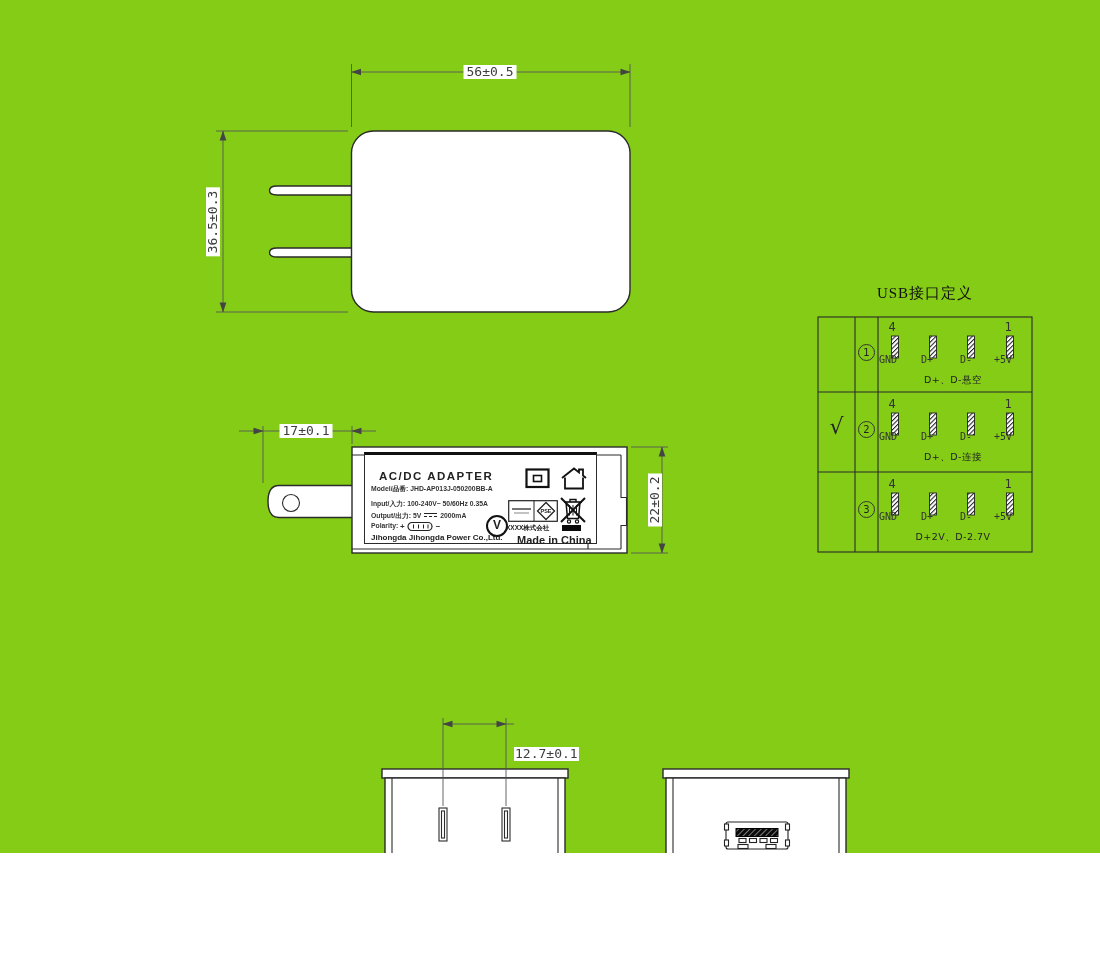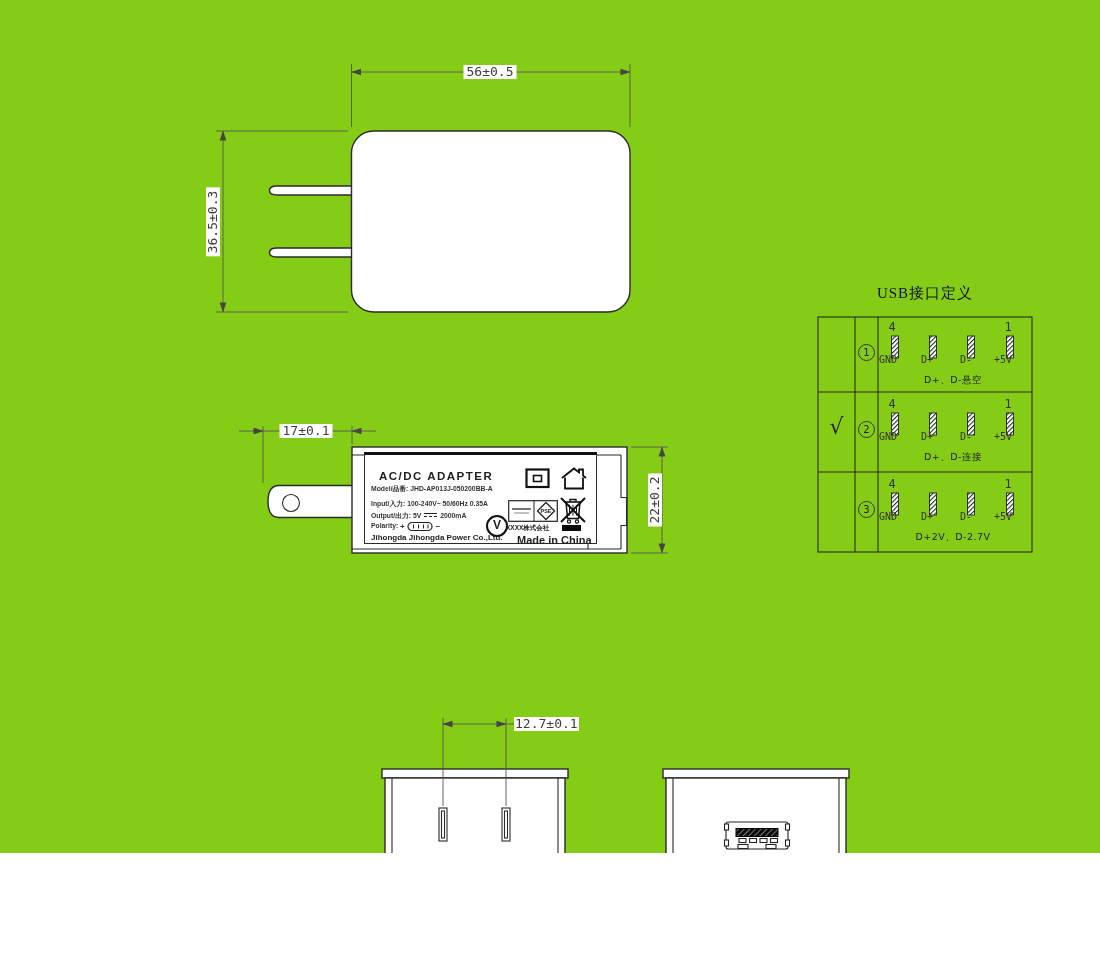--- a/index.html
+++ b/index.html
@@ -4,21 +4,21 @@
 <style>
   html,body{margin:0;padding:0;background:#fff;}
   .canvas{position:relative;width:1100px;height:853px;background:#84cc16;overflow:hidden;
           font-family:"DejaVu Sans Mono","Liberation Mono",monospace;color:#2f2f2f;}
   .canvas svg.linework{position:absolute;left:0;top:0;}
   .t{position:absolute;white-space:nowrap;}
   
   .dim{position:absolute;white-space:nowrap;font-size:13px;color:#3d3d3d;background:#fff;
        padding:0 3px;line-height:14px;transform:translate(-50%,-50%);}
   .vdim{transform:translate(-50%,-50%) rotate(-90deg);}
-  .ldim{transform:translate(0,-50%);padding:0 1px;}
+  .ldim{transform:translate(0,-50%);padding:0 1px;margin-top:30px;}
   
   .ttitle{position:absolute;left:818px;top:284px;width:214px;text-align:center;
           font-family:"Liberation Serif","DejaVu Serif",serif;font-size:15px;color:#111;letter-spacing:1px;}
   .trow{position:absolute;left:818px;width:214px;height:78px;}
   .tcheck{left:0;top:20px;width:37px;text-align:center;font-size:22px;color:#222;
           font-family:"DejaVu Sans",sans-serif;}
   .tcircwrap{left:37px;top:24px;width:23px;text-align:center;}
   .tcirc{display:inline-block;width:15px;height:15px;border:1.2px solid #333;border-radius:50%;
          font-size:10px;line-height:15px;text-align:center;color:#222;
          font-family:"DejaVu Sans",sans-serif;}

